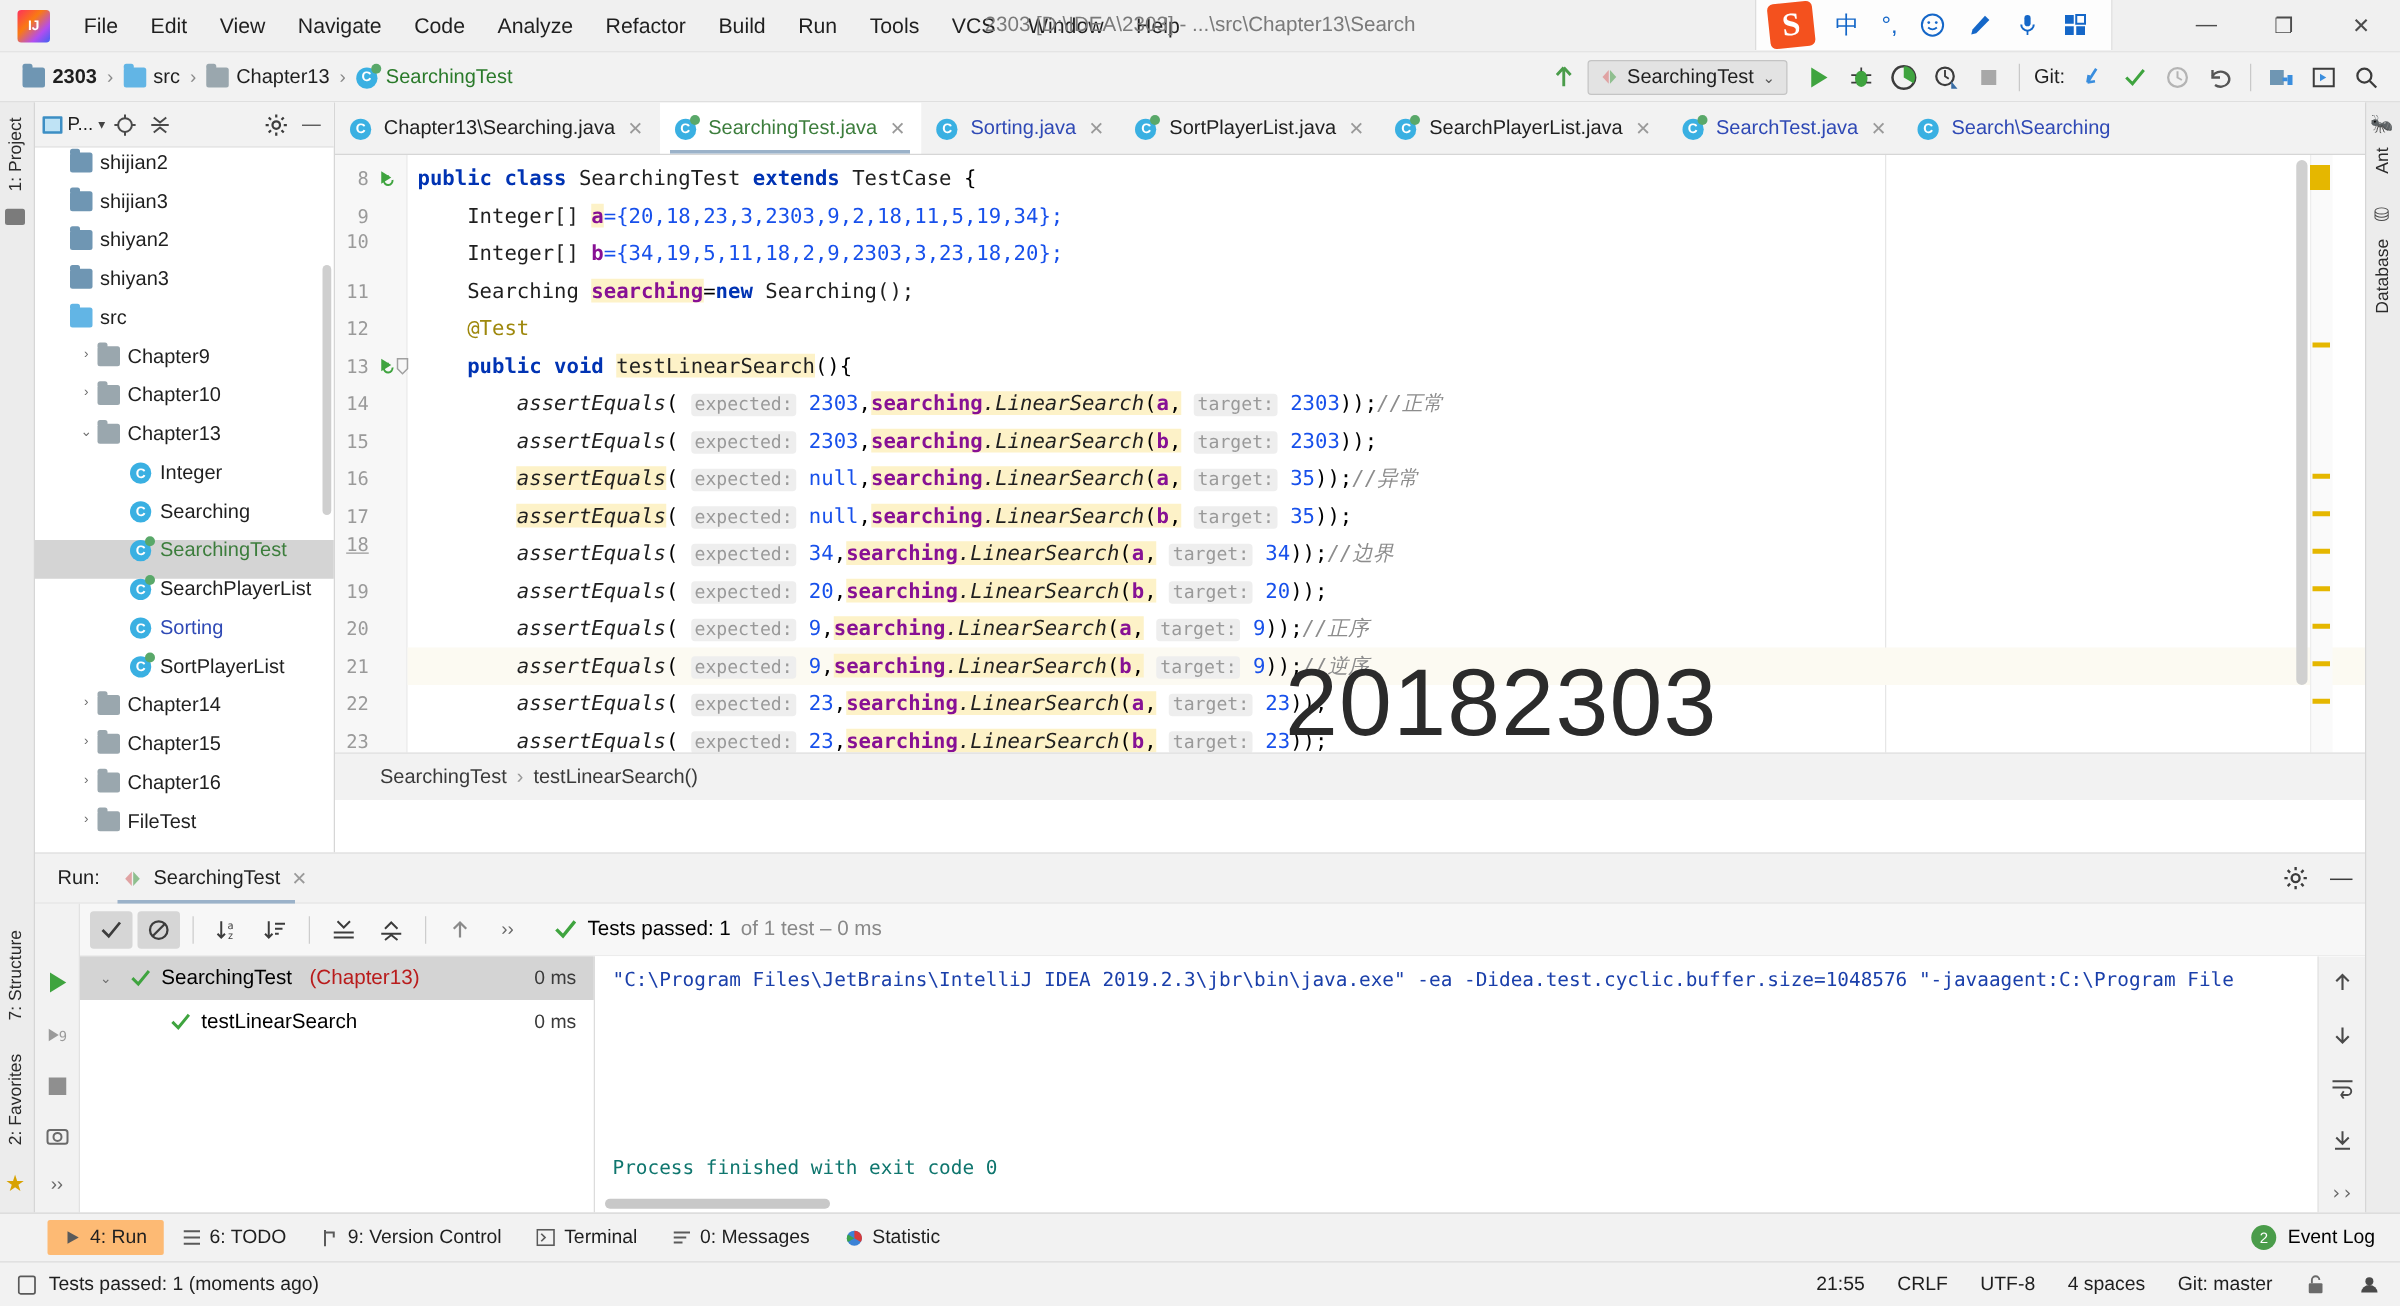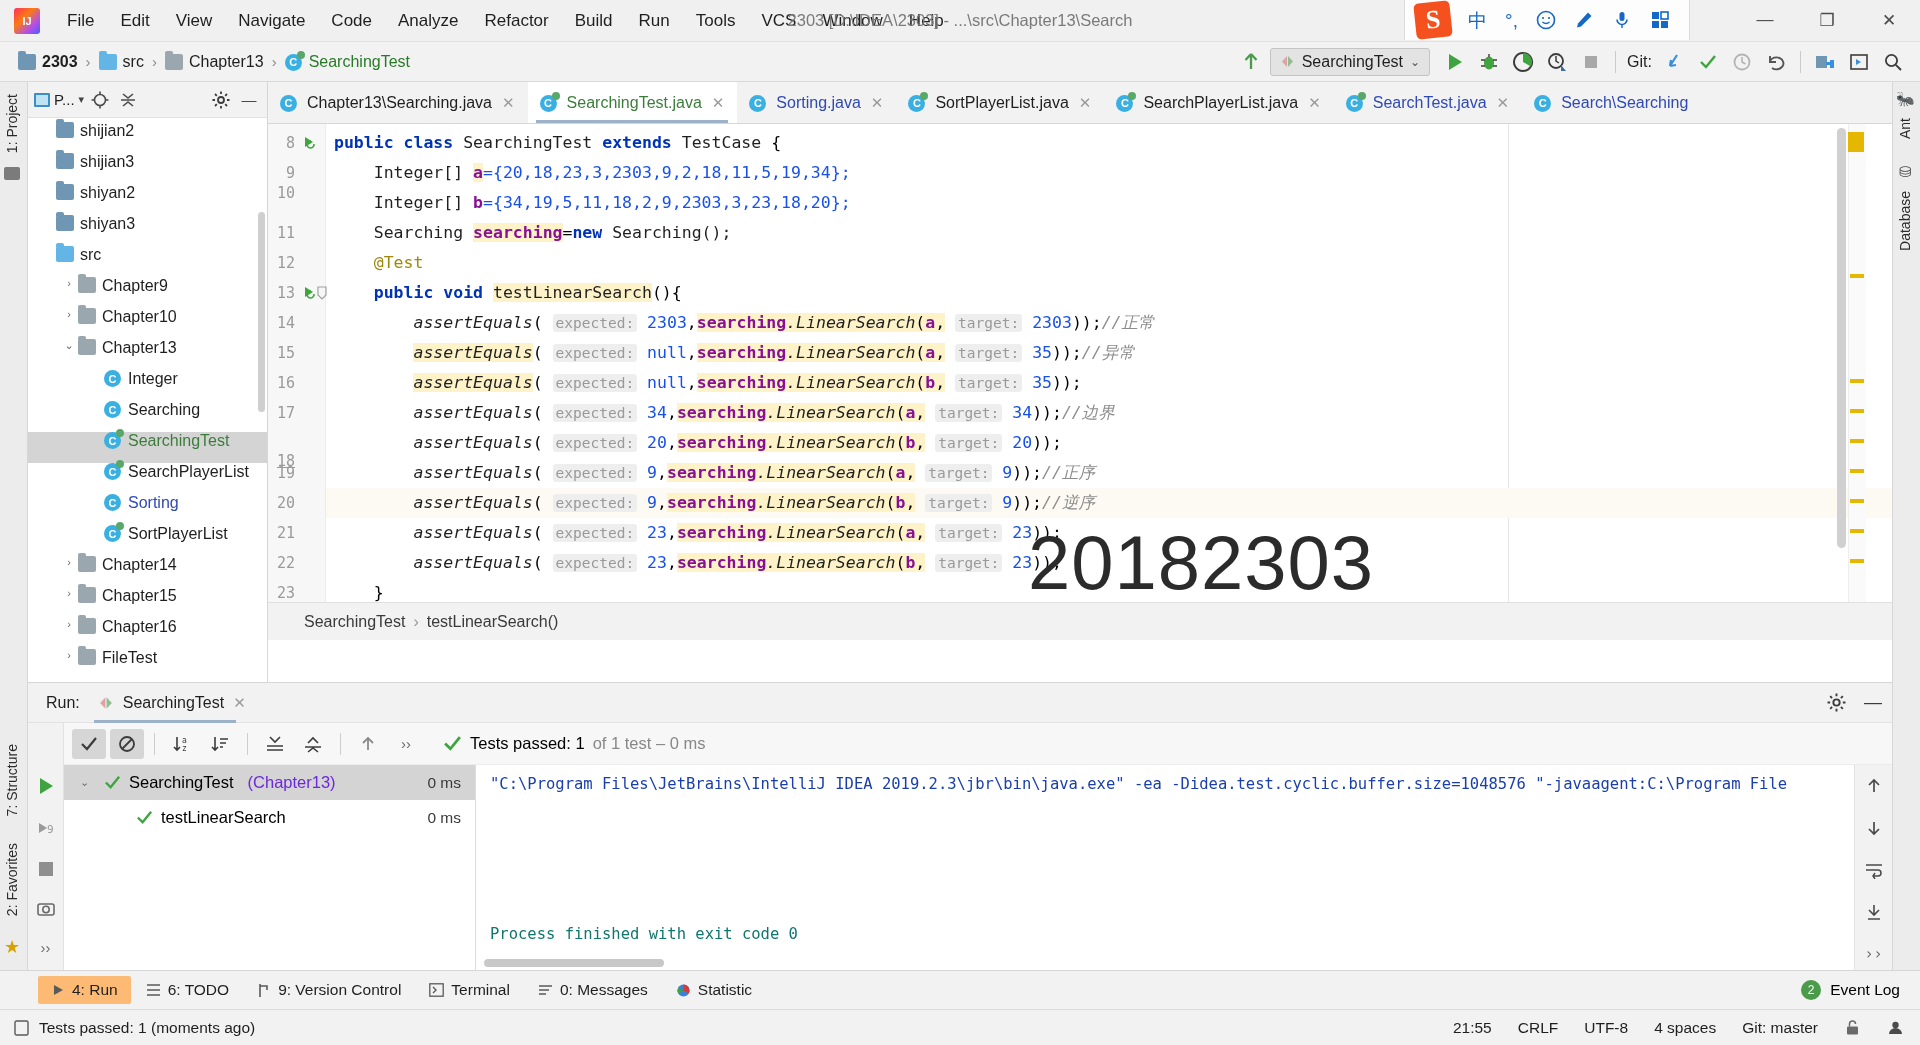--- a/index.html
+++ b/index.html
@@ -224,21 +224,21 @@
   .ra-btn { width:34px; height:30px; display:flex; align-items:center; justify-content:center; color:#3c3c3c; font-size:16px; }
   .ra-btn.on { background:#d6d6d6; border-radius:3px; }
   .ra-sep { width:1px; height:22px; background:#cdcdcd; margin:0 6px; }
   .tests-passed { display:flex; align-items:center; gap:8px; font-size:16.5px; margin-left:16px; }
   .tp-rest { color:#888; }
   .run-split { position:absolute; left:0; top:42px; bottom:0; width:100%; display:flex; }
   .test-tree { width:412px; border-right:1px solid #dcdcdc; background:#fff; font-size:16.5px;}
   .tt-row { height:35px; display:flex; align-items:center; padding-left:16px; gap:8px; position:relative;}
   .tt-row.sel { background:#d4d4d4; }
   .tt-time { position:absolute; right:14px; color:#3a3a3a; font-size:15.5px; }
-  .tt-sub { color:#6d28d9; }
+  .tt-sub { color:#b91c1c; }
   .console {
     flex:1; position:relative; background:#fff; padding: 10px 14px;
     font-family:"DejaVu Sans Mono", monospace; font-size:15.5px; color:#1a3faa;
     overflow:hidden; white-space:nowrap;
   }
   .console .line2 { position:absolute; left:14px; top:160px; color:#0f766e; }
   .console-side {
     position:absolute; right:0; top:0; bottom:0; width:38px; background:#f2f2f2;
     border-left:1px solid #e2e2e2; display:flex; flex-direction:column; align-items:center;
     padding-top:12px; gap:24px; color:#4a4a4a;
@@ -673,21 +673,21 @@
           </div>
           <div class="fold" style="top: 162px;">
             <svg width="12" height="14" viewBox="0 0 12 14">
               <path d="M2 1 H10 V9 L6 13 L2 9 Z" fill="none" stroke="#a0a0a0" stroke-width="1.2"></path>
             </svg>
           </div>
           <div class="gutter-num" style="top: 190px;">14</div>
           <div class="gutter-num" style="top: 220px;">15</div>
           <div class="gutter-num" style="top: 250px;">16</div>
           <div class="gutter-num" style="top: 280px;">17</div>
-          <div class="gutter-num" style="top: 328px; text-decoration: underline;">18</div>
+          <div class="gutter-num" style="top: 303px; text-decoration: underline;">18</div>
           <div class="gutter-num" style="top: 340px;">19</div>
           <div class="gutter-num" style="top: 370px;">20</div>
           <div class="gutter-num" style="top: 400px;">21</div>
           <div class="gutter-num" style="top: 430px;">22</div>
           <div class="gutter-num" style="top: 460px;">23</div>
           <div class="gutter-num" style="top: 490px;">24</div>
           <div class="fold" style="top: 492px;">
             <svg width="12" height="14" viewBox="0 0 12 14">
               <path d="M2 1 H10 V9 L6 13 L2 9 Z" fill="none" stroke="#a0a0a0" stroke-width="1.2"></path>
             </svg>
@@ -695,20 +695,21 @@
         </div>
       <div class="caret-col"></div>
       <div class="code" id="code-root">
           <div class="cl"><span class="kw">public</span> <span class="kw">class</span> <span class="ident">SearchingTest</span> <span class="kw">extends</span> <span class="ident">TestCase</span> {</div>
           <div class="cl">    <span class="ident">Integer[] </span><span class="field mark">a</span><span class="num">={20,18,23,3,2303,9,2,18,11,5,19,34};</span></div>
           <div class="cl">    <span class="ident">Integer[] </span><span class="field">b</span><span class="num">={34,19,5,11,18,2,9,2303,3,23,18,20};</span></div>
           <div class="cl">    <span class="ident">Searching </span><span class="field mark">searching</span>=<span class="kw">new</span><span class="ident"> Searching();</span></div>
           <div class="cl">    <span class="anno">@Test</span></div>
           <div class="cl">    <span class="kw">public</span> <span class="kw">void</span> <span class="ident mark">testLinearSearch</span>(){</div>
           <div class="cl">        <span class="meth">assertEquals</span>( <span class="hint">expected:</span> <span class="num">2303</span>,<span class="mark"><span class="field">searching</span><span class="meth">.LinearSearch</span>(<span class="field">a</span>,</span> <span class="hint">target:</span> <span class="num">2303</span>));<span class="cmt">//正常</span></div>
+          <div class="cl">        <span class="meth">assertEquals</span>( <span class="hint">expected:</span> <span class="num">2303</span>,<span class="mark"><span class="field">searching</span><span class="meth">.LinearSearch</span>(<span class="field">b</span>,</span> <span class="hint">target:</span> <span class="num">2303</span>));</div>
           <div class="cl">        <span class="meth mark">assertEquals</span>( <span class="hint">expected:</span> <span class="num">null</span>,<span class="mark"><span class="field">searching</span><span class="meth">.LinearSearch</span>(<span class="field">a</span>,</span> <span class="hint">target:</span> <span class="num">35</span>));<span class="cmt">//异常</span></div>
           <div class="cl">        <span class="meth mark">assertEquals</span>( <span class="hint">expected:</span> <span class="num">null</span>,<span class="mark"><span class="field">searching</span><span class="meth">.LinearSearch</span>(<span class="field">b</span>,</span> <span class="hint">target:</span> <span class="num">35</span>));</div>
           <div class="cl">        <span class="meth">assertEquals</span>( <span class="hint">expected:</span> <span class="num">34</span>,<span class="mark"><span class="field">searching</span><span class="meth">.LinearSearch</span>(<span class="field">a</span>,</span> <span class="hint">target:</span> <span class="num">34</span>));<span class="cmt">//边界</span></div>
           <div class="cl">        <span class="meth">assertEquals</span>( <span class="hint">expected:</span> <span class="num">20</span>,<span class="mark"><span class="field">searching</span><span class="meth">.LinearSearch</span>(<span class="field">b</span>,</span> <span class="hint">target:</span> <span class="num">20</span>));</div>
           <div class="cl">        <span class="meth">assertEquals</span>( <span class="hint">expected:</span> <span class="num">9</span>,<span class="mark"><span class="field">searching</span><span class="meth">.LinearSearch</span>(<span class="field">a</span>,</span> <span class="hint">target:</span> <span class="num">9</span>));<span class="cmt">//正序</span></div>
           <div class="cl hl">        <span class="meth">assertEquals</span>( <span class="hint">expected:</span> <span class="num">9</span>,<span class="mark"><span class="field">searching</span><span class="meth">.LinearSearch</span>(<span class="field">b</span>,</span> <span class="hint">target:</span> <span class="num">9</span>));<span class="cmt">//逆序</span></div>
           <div class="cl">        <span class="meth">assertEquals</span>( <span class="hint">expected:</span> <span class="num">23</span>,<span class="mark"><span class="field">searching</span><span class="meth">.LinearSearch</span>(<span class="field">a</span>,</span> <span class="hint">target:</span> <span class="num">23</span>));</div>
           <div class="cl">        <span class="meth">assertEquals</span>( <span class="hint">expected:</span> <span class="num">23</span>,<span class="mark"><span class="field">searching</span><span class="meth">.LinearSearch</span>(<span class="field">b</span>,</span> <span class="hint">target:</span> <span class="num">23</span>));</div>
           <div class="cl">    }</div>
           <div class="cl">}</div>

